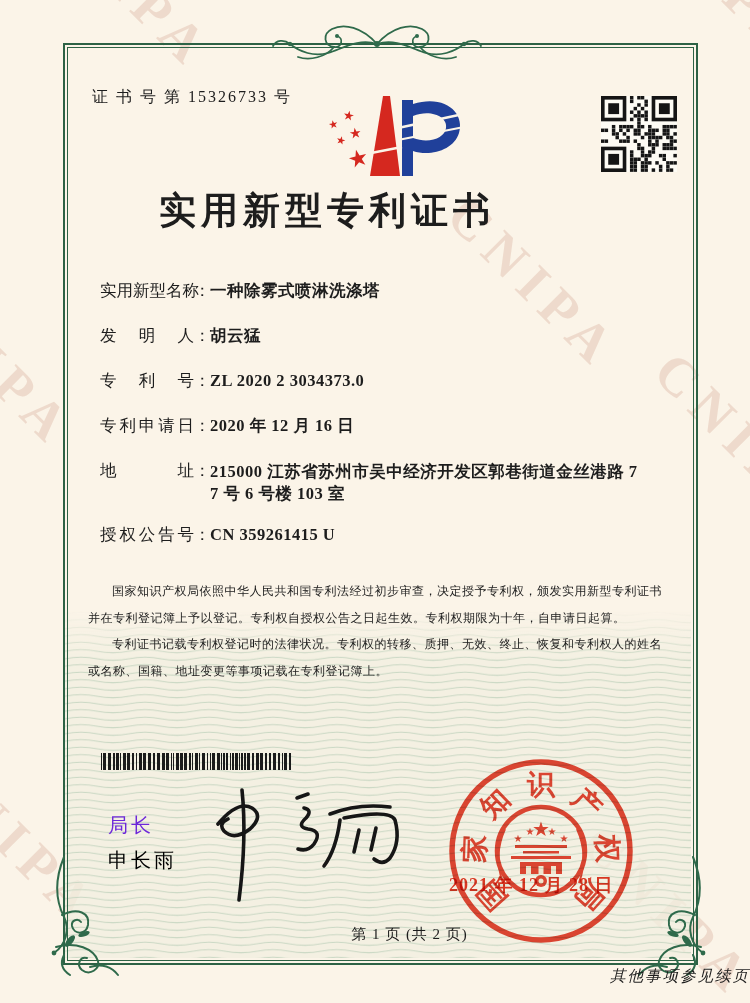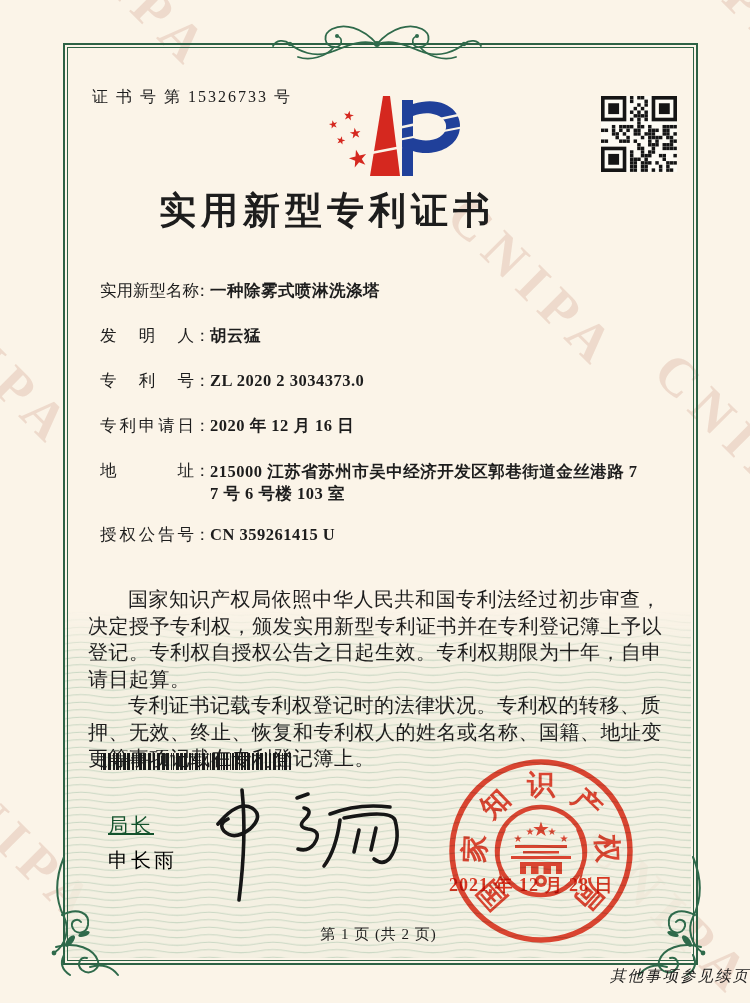--- a/index.html
+++ b/index.html
@@ -40,40 +40,40 @@
   .frow{margin-bottom:25px;line-height:20px;white-space:nowrap;}
   .flabel{display:inline-block;width:94px;text-align:justify;text-align-last:justify;vertical-align:top;}
   .fcolon{display:inline-block;width:16px;vertical-align:top;}
   .fvalue{letter-spacing:.5px;font-weight:bold;}
   .frow.addr{white-space:normal;margin-bottom:20px;}
   .frow.addr .fvalue{display:inline-block;width:455px;line-height:22px;vertical-align:top;}
   .frow.grant{display:flex;gap:26px;}
 
   
   .legal{position:absolute;left:88px;top:578px;width:576px;z-index:4;
-         font-size:20px;line-height:26.5px;letter-spacing:.5px;margin-top:8px;}
+         font-size:12px;line-height:26.5px;letter-spacing:.5px;}
   .legal p{margin:0;text-indent:2em;}
 
   .barcode{position:absolute;left:100px;top:753px;z-index:4;}
 
   
   .sig-title{position:absolute;left:108px;top:812px;font:500 20px var(--sans);
-             letter-spacing:3px;color:#14532d;z-index:4;text-decoration:underline;}
+             letter-spacing:3px;color:#6d28d9;z-index:4;}
   .sig-name{position:absolute;left:108px;top:847px;font:500 20px var(--sans);
             letter-spacing:3px;color:#000000;z-index:4;}
   .autograph{position:absolute;left:192px;top:778px;z-index:4;}
 
   
   .seal{position:absolute;left:441px;top:751px;z-index:5;mix-blend-mode:multiply;}
   .seal-date{position:absolute;left:449px;top:873px;z-index:6;font-size:18px;font-weight:bold;
              color:var(--red);letter-spacing:1px;mix-blend-mode:multiply;white-space:nowrap;}
 
   
   .pageinfo{position:absolute;left:63px;top:925px;width:631px;text-align:center;
-            font-size:15px;z-index:4;letter-spacing:1px;}
+            font-size:15px;z-index:4;letter-spacing:1px;padding-left:31px;}
   .note{position:absolute;left:0;top:966px;width:750px;text-align:right;
         font-size:15.5px;z-index:4;letter-spacing:2px;font-style:italic;}
 </style>
 </head>
 <body>
 
 <div class="page">
 
   <div class="wm" style="left:18px;top:-48px">CNIPA</div>
   <div class="wm" style="left:610px;top:-58px">CNIPA</div>

